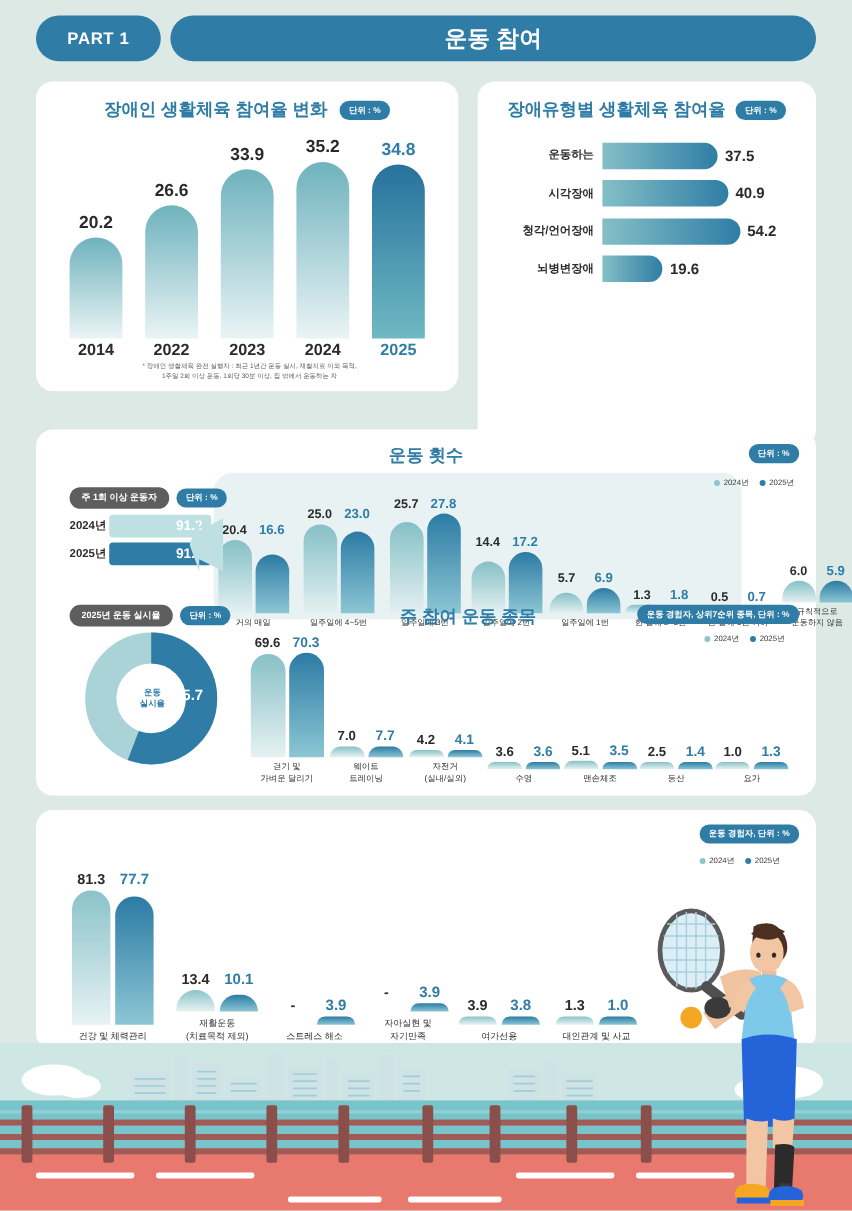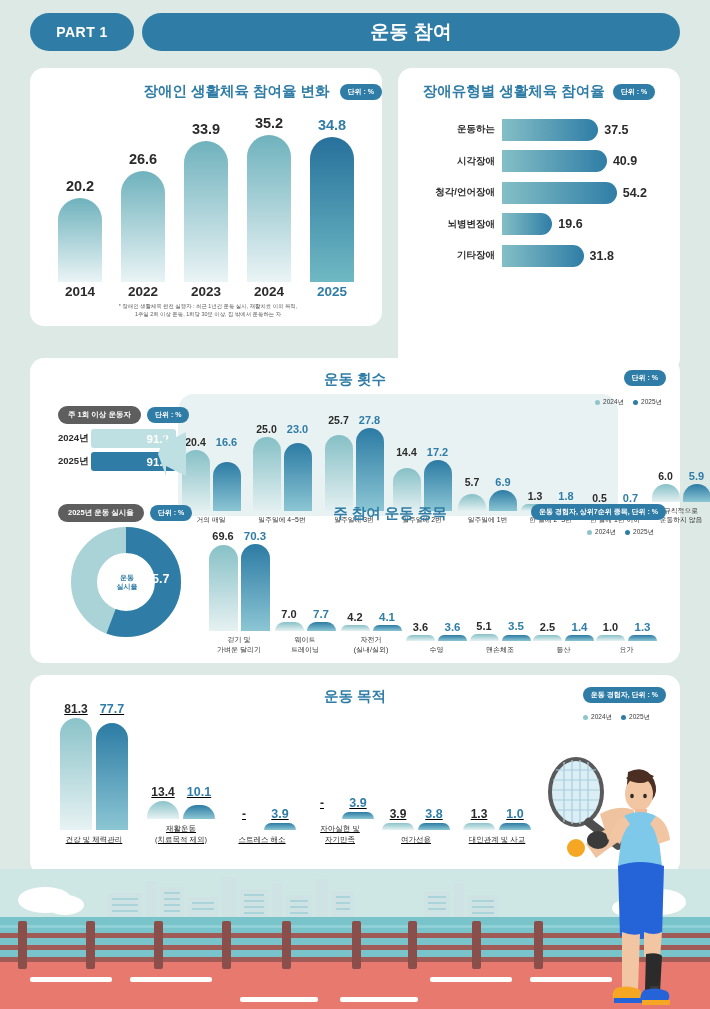--- a/index.html
+++ b/index.html
@@ -36,21 +36,21 @@
   }
   .legend { display:flex; gap:9px; align-items:center; }
   .legend span.dot { width:5px; height:5px; border-radius:50%; display:inline-block; margin-right:3px; }
   .legend .l-item { font-size:6.5px; color:#3a3a3a; display:flex; align-items:center; }
   .dot24 { background:#8fc5c9; }
   .dot25 { background:#2f7da6; }
 
   
   #card1 { left:30px; top:68px; width:352px; height:258px; }
   #card1 .t-row { position:absolute; top:14px; left:0; width:100%;
-      display:flex; align-items:center; justify-content:flex-end; gap:10px; }
+      display:flex; align-items:center; justify-content:center; gap:10px; }
   .trend-plot { position:absolute; left:26px; top:46px; width:300px; height:168px;
       display:flex; align-items:flex-end; justify-content:space-between; }
   .tcol { width:48px; display:flex; flex-direction:column; align-items:center; }
   .tval { font-size:14.5px; font-weight:bold; color:#2b2b2b; margin-bottom:4px; }
   .tval.hl { color:#2f7da6; }
   .tbar { width:44px; border-radius:22px 22px 0 0;
       background:linear-gradient(to bottom,#6fb2bd,#eaf4f5); }
   .tbar.hl { background:linear-gradient(to bottom,#27719c,#6fb9c4); }
   .tlabels { position:absolute; left:26px; top:216px; width:300px;
       display:flex; justify-content:space-between; }
@@ -131,22 +131,22 @@
   .sb.b { background:linear-gradient(to bottom,#2c7ba4,#8cc6d4); }
   .slab { font-size:7px; color:#2b2b2b; text-align:center; margin-top:4px;
       line-height:1.35; width:64px; }
 
   
   #card4 { left:30px; top:675px; width:650px; height:200px; }
   #c5title { position:absolute; top:12px; left:0; width:100%;
       text-align:center; font-size:14.5px; font-weight:bold; color:#2f7da6; }
   #c5unit { position:absolute; top:12px; right:14px; }
   #c5legend { position:absolute; right:30px; top:38px; }
-  .purp-wrap { position:absolute; left:22px; top:10px; width:500px; height:160px;
-      display:flex; align-items:flex-end;text-decoration:underline; }
+  .purp-wrap { position:absolute; left:22px; top:34px; width:500px; height:160px;
+      display:flex; align-items:flex-end; }
   .pgroup { display:flex; flex-direction:column; align-items:center; margin-right:4px; }
   .pbars { display:flex; align-items:flex-end; gap:4px; }
   .pvals { display:flex; gap:4px; align-items:flex-end; margin-bottom:2px; }
   .pv { width:32px; text-align:center; font-size:12px; font-weight:bold; color:#2b2b2b; }
   .pv.b { color:#2f7da6; font-size:12.5px; }
   .pb { width:32px; border-radius:17px 17px 0 0;
       background:linear-gradient(to bottom,#8ac3c9,#e7f2f3); }
   .pb.b { background:linear-gradient(to bottom,#2c7ba4,#8cc6d4); }
   .plab { font-size:7.5px; color:#2b2b2b; text-align:center; margin-top:5px;
       line-height:1.4; width:74px; }
@@ -229,25 +229,20 @@
         <div class="hrow">
       <div class="hlabel">청각/언어장애</div>
       <div class="hbar" style="width:114.7px"></div>
       <div class="hval">54.2</div>
     </div>
         <div class="hrow">
       <div class="hlabel">뇌병변장애</div>
       <div class="hbar" style="width:50.3px"></div>
       <div class="hval">19.6</div>
     </div>
-        <div class="hrow">
-      <div class="hlabel">기타장애</div>
-      <div class="hbar" style="width:81.6px"></div>
-      <div class="hval">31.8</div>
-    </div>
       </div>
   </div>
 
   <div class="card" id="card3">
     <div id="c3title">운동 횟수</div>
     <div class="unit-badge" id="c3unit">단위 : %</div>
 
     <div class="freq-panel"></div>
     <div class="legend" id="c3legend">
         <div class="l-item">
@@ -469,21 +464,20 @@
       <div class="sbars">
         <div class="sb" style="height:6.0px"></div>
         <div class="sb b" style="height:6.0px"></div>
       </div>
       <div class="slab" style="width:54px">요가</div>
     </div>
       </div>
   </div>
 
   <div class="card" id="card4">
-    <div id="c5title">운동 목적</div>
     <div class="unit-badge" id="c5unit">운동 경험자, 단위 : %</div>
     <div class="legend" id="c5legend">
         <div class="l-item">
        <span class="dot dot24"></span>2024년
      </div>
         <div class="l-item">
        <span class="dot dot25"></span>2025년
      </div>
       </div>
     <div class="purp-wrap" id="purp-wrap">

